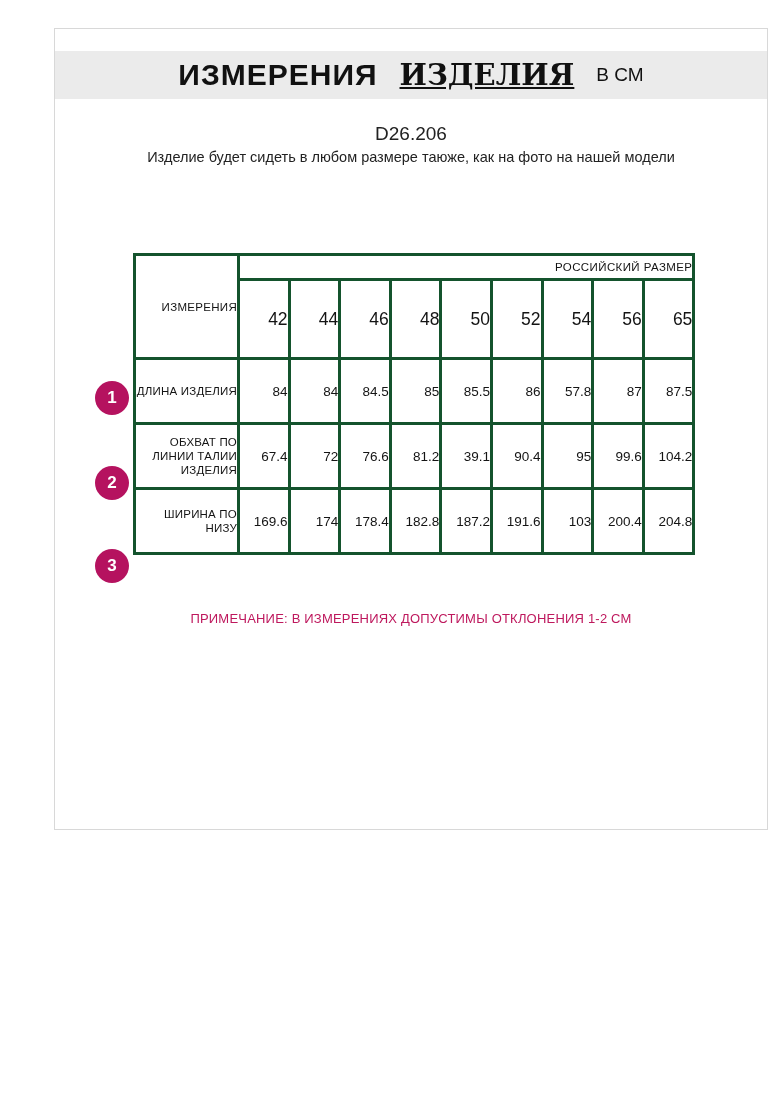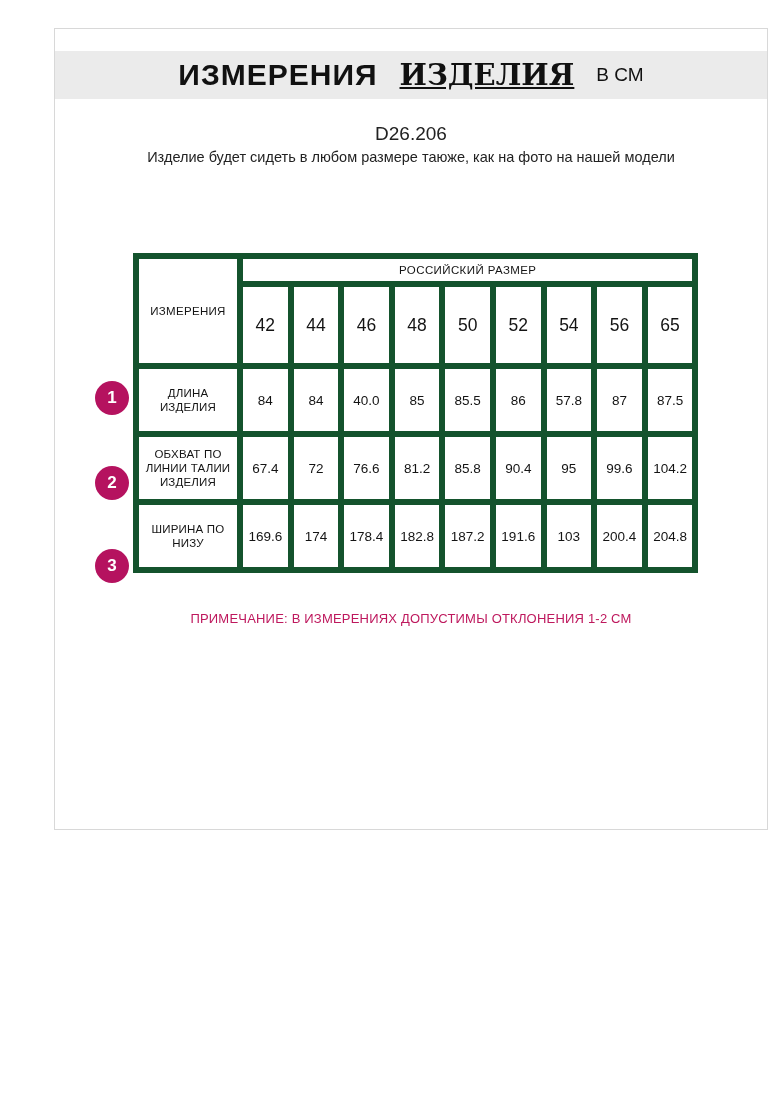--- a/index.html
+++ b/index.html
@@ -89,22 +89,22 @@
     left: 78px;
     top: 224px;
     width: 560px;
   }
   table.sizes {
     border-collapse: collapse;
     table-layout: fixed;
     width: 560px;
   }
   table.sizes td, table.sizes th {
-    border: 6px solid #14532d;
-    text-align: center;
+    border: 3px solid #14532d;
+    text-align: right;
     vertical-align: middle;
     font-weight: normal;
     color: #141414;
     padding: 0;
   }
   .col-label { width: 104px; }
   .col-size { width: 50.6px; }
   .hdr-group {
     height: 22px;
     font-size: 11.5px;
@@ -213,36 +213,36 @@
           <td class="size-num">52</td>
           <td class="size-num">54</td>
           <td class="size-num">56</td>
           <td class="size-num">65</td>
         </tr>
 
         <tr>
           <td class="row-label">ДЛИНА ИЗДЕЛИЯ</td>
           <td class="row-val">84</td>
           <td class="row-val">84</td>
-          <td class="row-val">40.0</td>
+          <td class="row-val">84.5</td>
           <td class="row-val">85</td>
           <td class="row-val">85.5</td>
           <td class="row-val">86</td>
           <td class="row-val">57.8</td>
           <td class="row-val">87</td>
           <td class="row-val">87.5</td>
         </tr>
 
         <tr>
           <td class="row-label">ОБХВАТ ПО ЛИНИИ ТАЛИИ ИЗДЕЛИЯ</td>
           <td class="row-val">67.4</td>
           <td class="row-val">72</td>
           <td class="row-val">76.6</td>
           <td class="row-val">81.2</td>
-          <td class="row-val">85.8</td>
+          <td class="row-val">39.1</td>
           <td class="row-val">90.4</td>
           <td class="row-val">95</td>
           <td class="row-val">99.6</td>
           <td class="row-val">104.2</td>
         </tr>
 
         <tr>
           <td class="row-label">ШИРИНА ПО НИЗУ</td>
           <td class="row-val">169.6</td>
           <td class="row-val">174</td>

